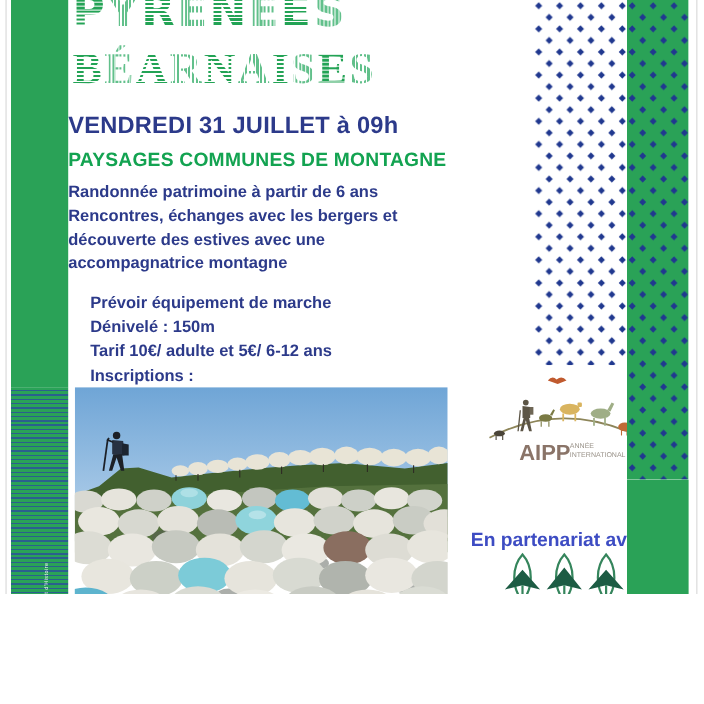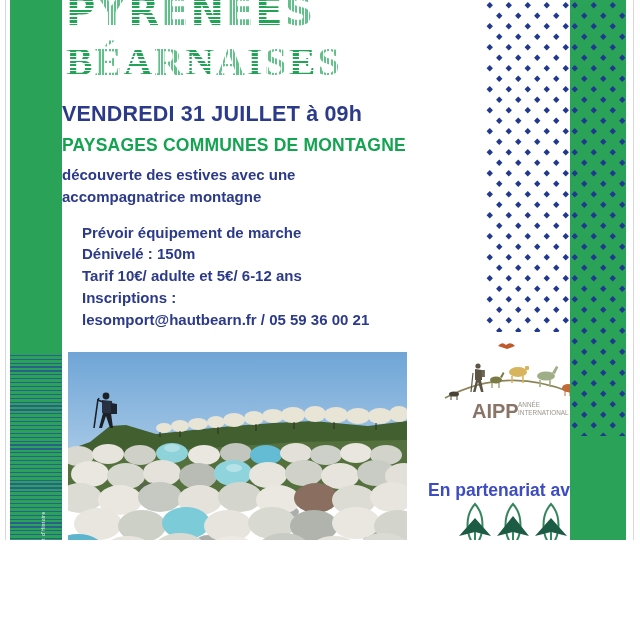--- a/index.html
+++ b/index.html
@@ -90,20 +90,22 @@
 
   <div class="title">
     <div class="line1"><span class="ch sh">P</span><span class="ch sv">Y</span><span class="ch sh">R</span><span class="ch sv">É</span><span class="ch sh">N</span><span class="ch sv">É</span><span class="ch sh">E</span><span class="ch sv">S</span></div>
     <div class="line2"><span class="ch sh">B</span><span class="ch sv">É</span><span class="ch sh">A</span><span class="ch sv">R</span><span class="ch sh">N</span><span class="ch sv">A</span><span class="ch sh">I</span><span class="ch sv">S</span><span class="ch sh">E</span><span class="ch sv">S</span></div>
   </div>
 
   <div class="content">
     <div class="date-line">VENDREDI 31 JUILLET à 09h</div>
     <div class="headline">PAYSAGES COMMUNES DE MONTAGNE</div>
     <div class="desc">
+      <div>Randonnée patrimoine à partir de 6 ans</div>
+      <div>Rencontres, échanges avec les bergers et</div>
       <div>découverte des estives avec une</div>
       <div>accompagnatrice montagne</div>
     </div>
     <div class="info">
       <div>Prévoir équipement de marche</div>
       <div>Dénivelé : 150m</div>
       <div>Tarif 10€/ adulte et 5€/ 6-12 ans</div>
       <div>Inscriptions :</div>
       <div>lesomport@hautbearn.fr / 05 59 36 00 21</div>
     </div>

